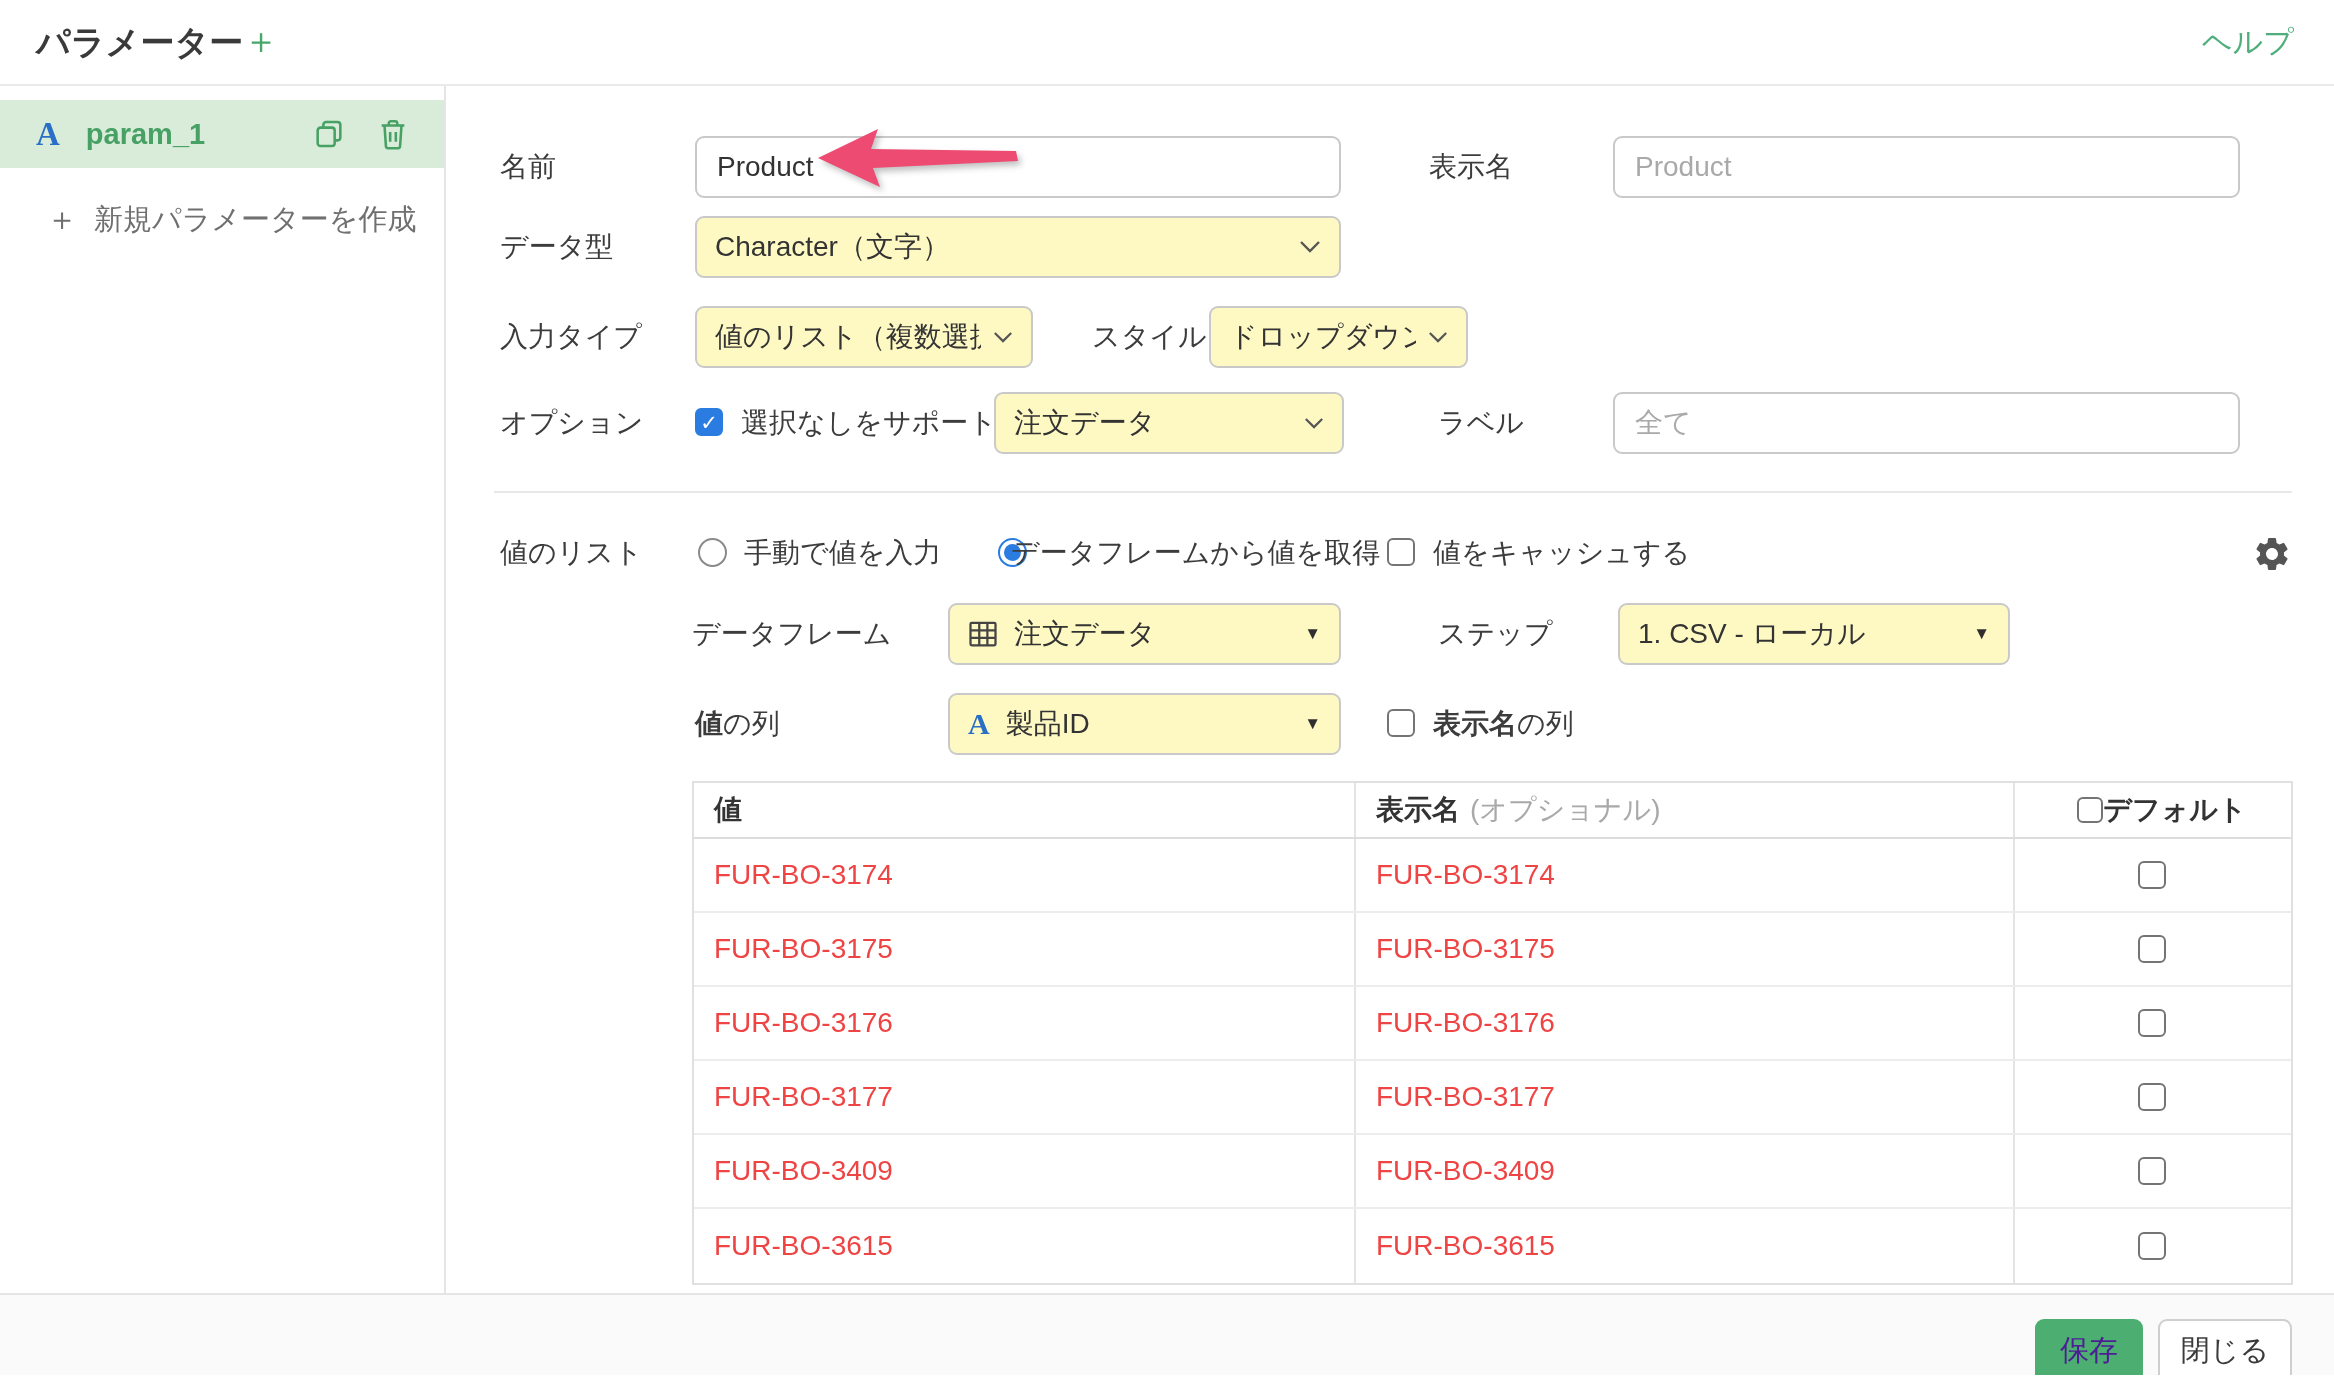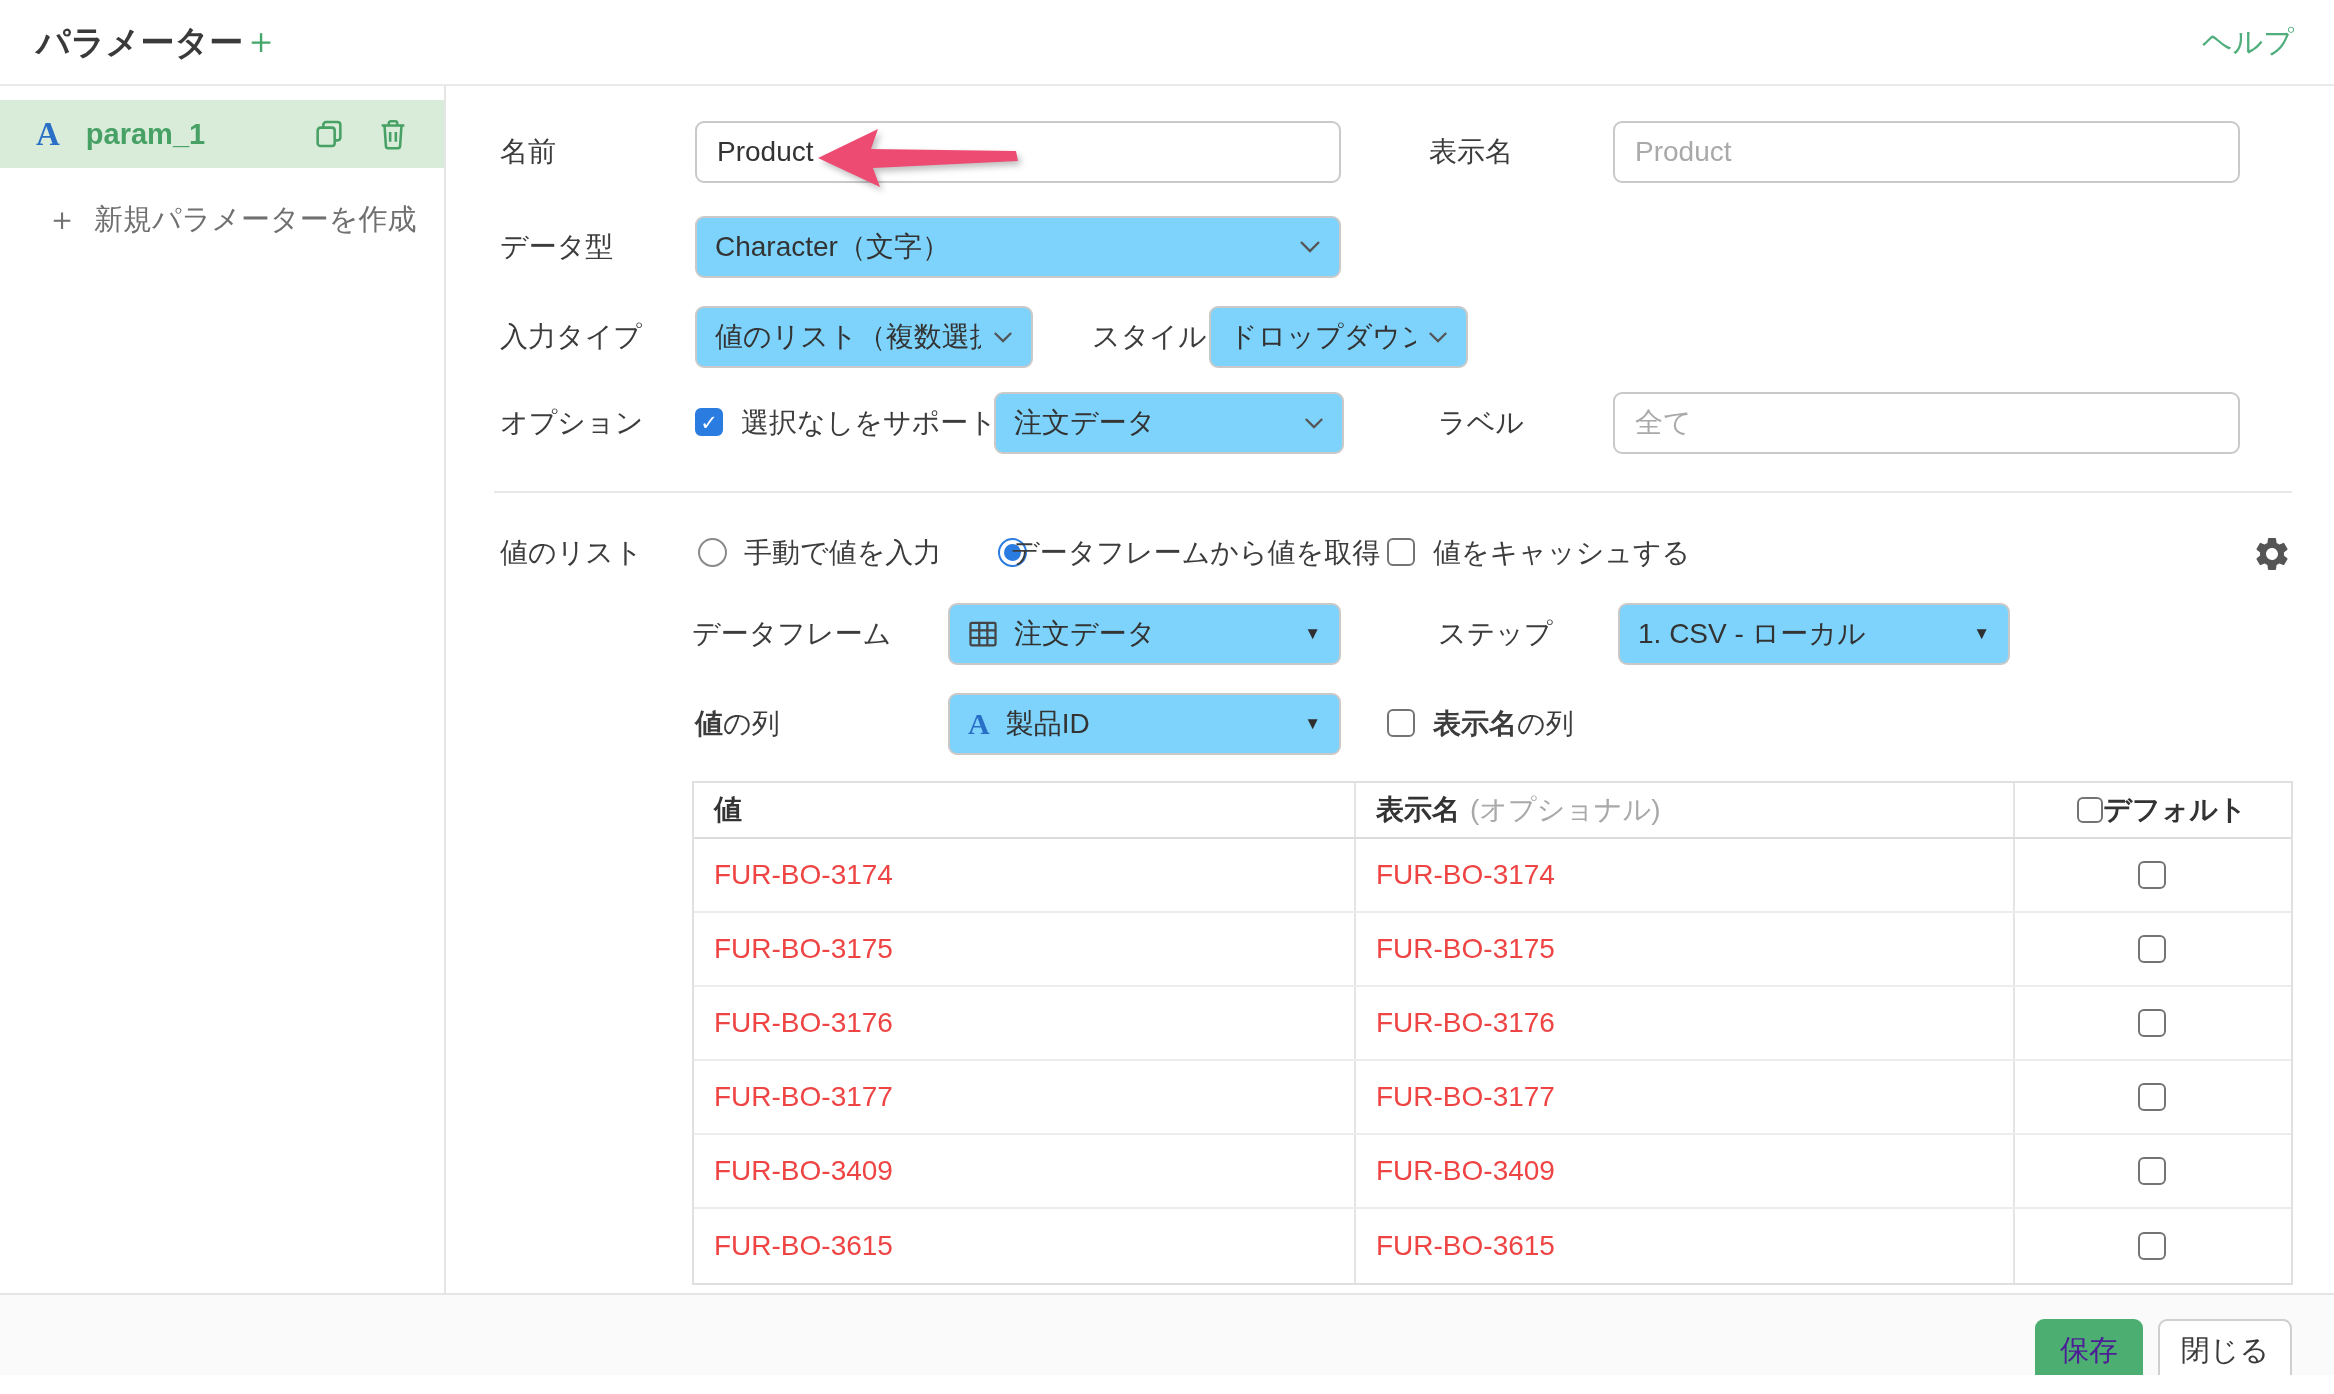--- a/index.html
+++ b/index.html
@@ -25,21 +25,21 @@
   .icon-btn svg { width:34px; height:34px; display:block; }
   .create-new { left:46px; top:112px; height:44px; display:flex; align-items:center; gap:16px; color:#707070; font-size:29px; cursor:pointer; }
   .create-plus { font-size:32px; color:#707070; }
 
   
   .row { position:absolute; height:62px; }
   .lbl { position:absolute; top:0; line-height:62px; font-size:28px; color:#3c3c3c; white-space:nowrap; }
   .tb { position:absolute; top:0; height:62px; border:2px solid #c9c9c9; border-radius:9px; background:#fff;
         font-size:28px; color:#333; padding:0 20px; font-family:inherit; }
   .tb::placeholder { color:#a9a9a9; opacity:1; }
-  .sel { position:absolute; top:0; height:62px; border:2px solid #c9c9c9; border-radius:9px; background:#7dd3fc;
+  .sel { position:absolute; top:0; height:62px; border:2px solid #c9c9c9; border-radius:9px; background:#fef9c3;
          display:flex; align-items:center; padding:0 18px; font-size:28px; color:#333; cursor:pointer; }
   .sel .txt { flex:1; white-space:nowrap; overflow:hidden; }
   .chev { margin-left:12px; flex:0 0 auto; }
   .chev svg { display:block; }
   .caret { margin-left:12px; font-size:17px; color:#2f2f2f; flex:0 0 auto; }
   .mini-ico { margin-right:16px; flex:0 0 auto; display:flex; align-items:center; }
 
   .cb { display:inline-block; width:28px; height:28px; border:2px solid #747474; border-radius:6px; background:#fff; cursor:pointer; }
   .cb.checked { background:#2b7ce0; border-color:#2b7ce0; color:#fff; text-align:center; line-height:26px; font-size:21px; font-weight:700; }
   .radio { display:inline-block; width:29px; height:29px; border-radius:50%; border:2px solid #8a8a8a; background:#fff; position:relative; cursor:pointer; }
@@ -104,21 +104,21 @@
           <path d="M10 10.5v7M14 10.5v7"></path>
         </svg>
       </span>
     </div>
     <div class="abs create-new">
       <span class="create-plus">＋</span>
       <span>新規パラメーターを作成</span>
     </div>
   </div>
 
-  <div class="row" style="left:0; top:121px; width:2334px;padding-left:44px;">
+  <div class="row" style="left:0; top:136px; width:2334px;padding-left:44px;">
     <span class="lbl" style="left:500px">名前</span>
     <input class="tb" style="left: 695px; width: 646px;" value="Product">
     <span class="lbl" style="left:1429px">表示名</span>
     <input class="tb" style="left: 1613px; width: 627px;" placeholder="Product">
   </div>
 
   <div class="row" style="left:0; top:216px; width:2334px;">
     <span class="lbl" style="left:500px">データ型</span>
     <div class="sel" style="left:695px; width:646px;">
       <span class="txt">Character（文字）</span>

